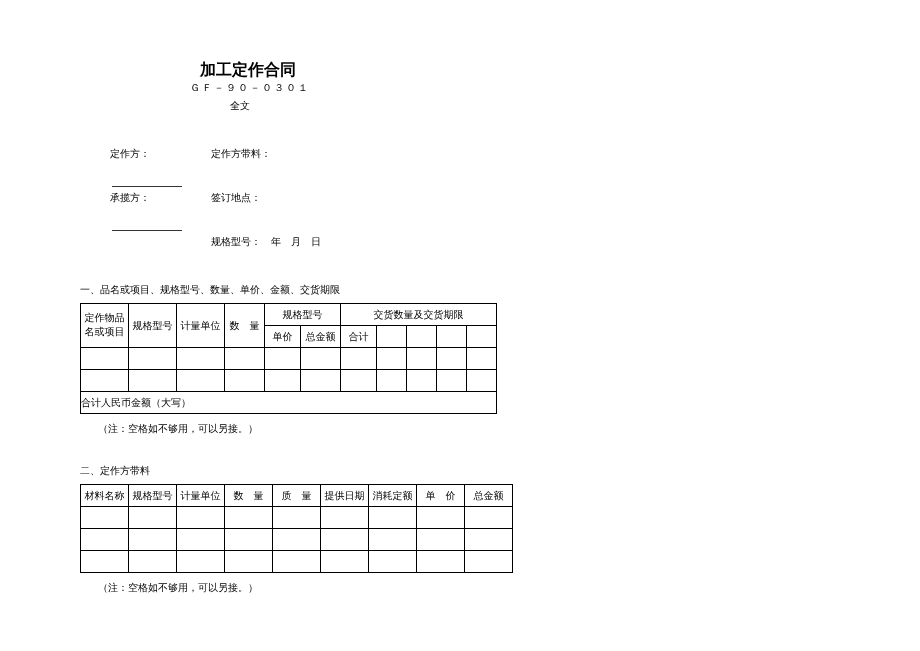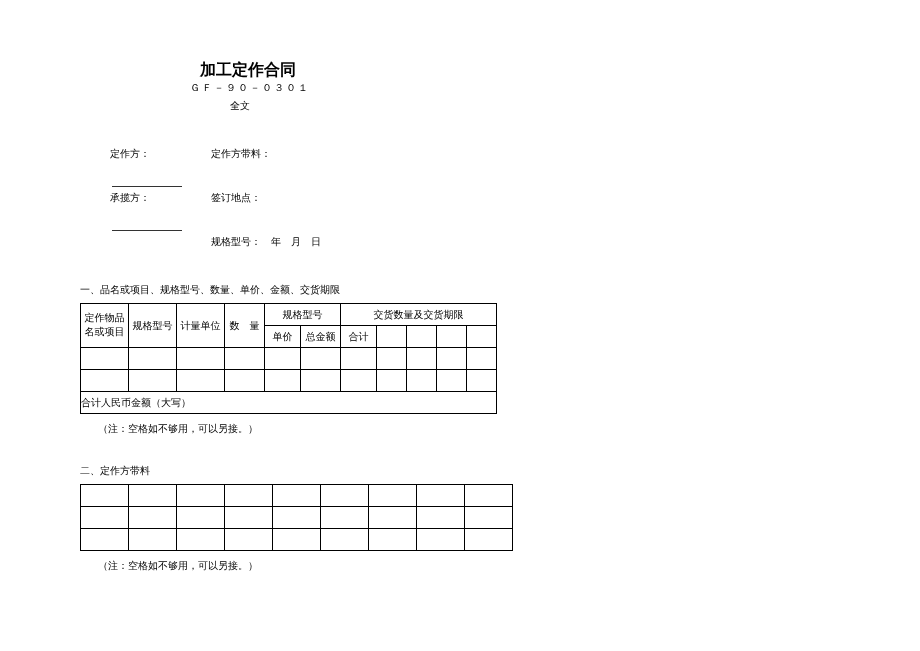--- a/index.html
+++ b/index.html
@@ -114,20 +114,31 @@
       </tr>
 </tbody>
   </table>
 
 <div class="note">（注：空格如不够用，可以另接。）</div>
 
 <div class="section-title">二、定作方带料</div>
 
 <table class="t2">
   <tbody>
+      <tr>
+    <th>材料名称</th>
+    <th>规格型号</th>
+    <th>计量单位</th>
+    <th>数　量</th>
+    <th>质　量</th>
+    <th>提供日期</th>
+    <th>消耗定额</th>
+    <th>单　价</th>
+    <th>总金额</th>
+  </tr>
   <tr>
         <td></td>
         <td></td>
         <td></td>
         <td></td>
         <td></td>
         <td></td>
         <td></td>
         <td></td>
         <td></td>

